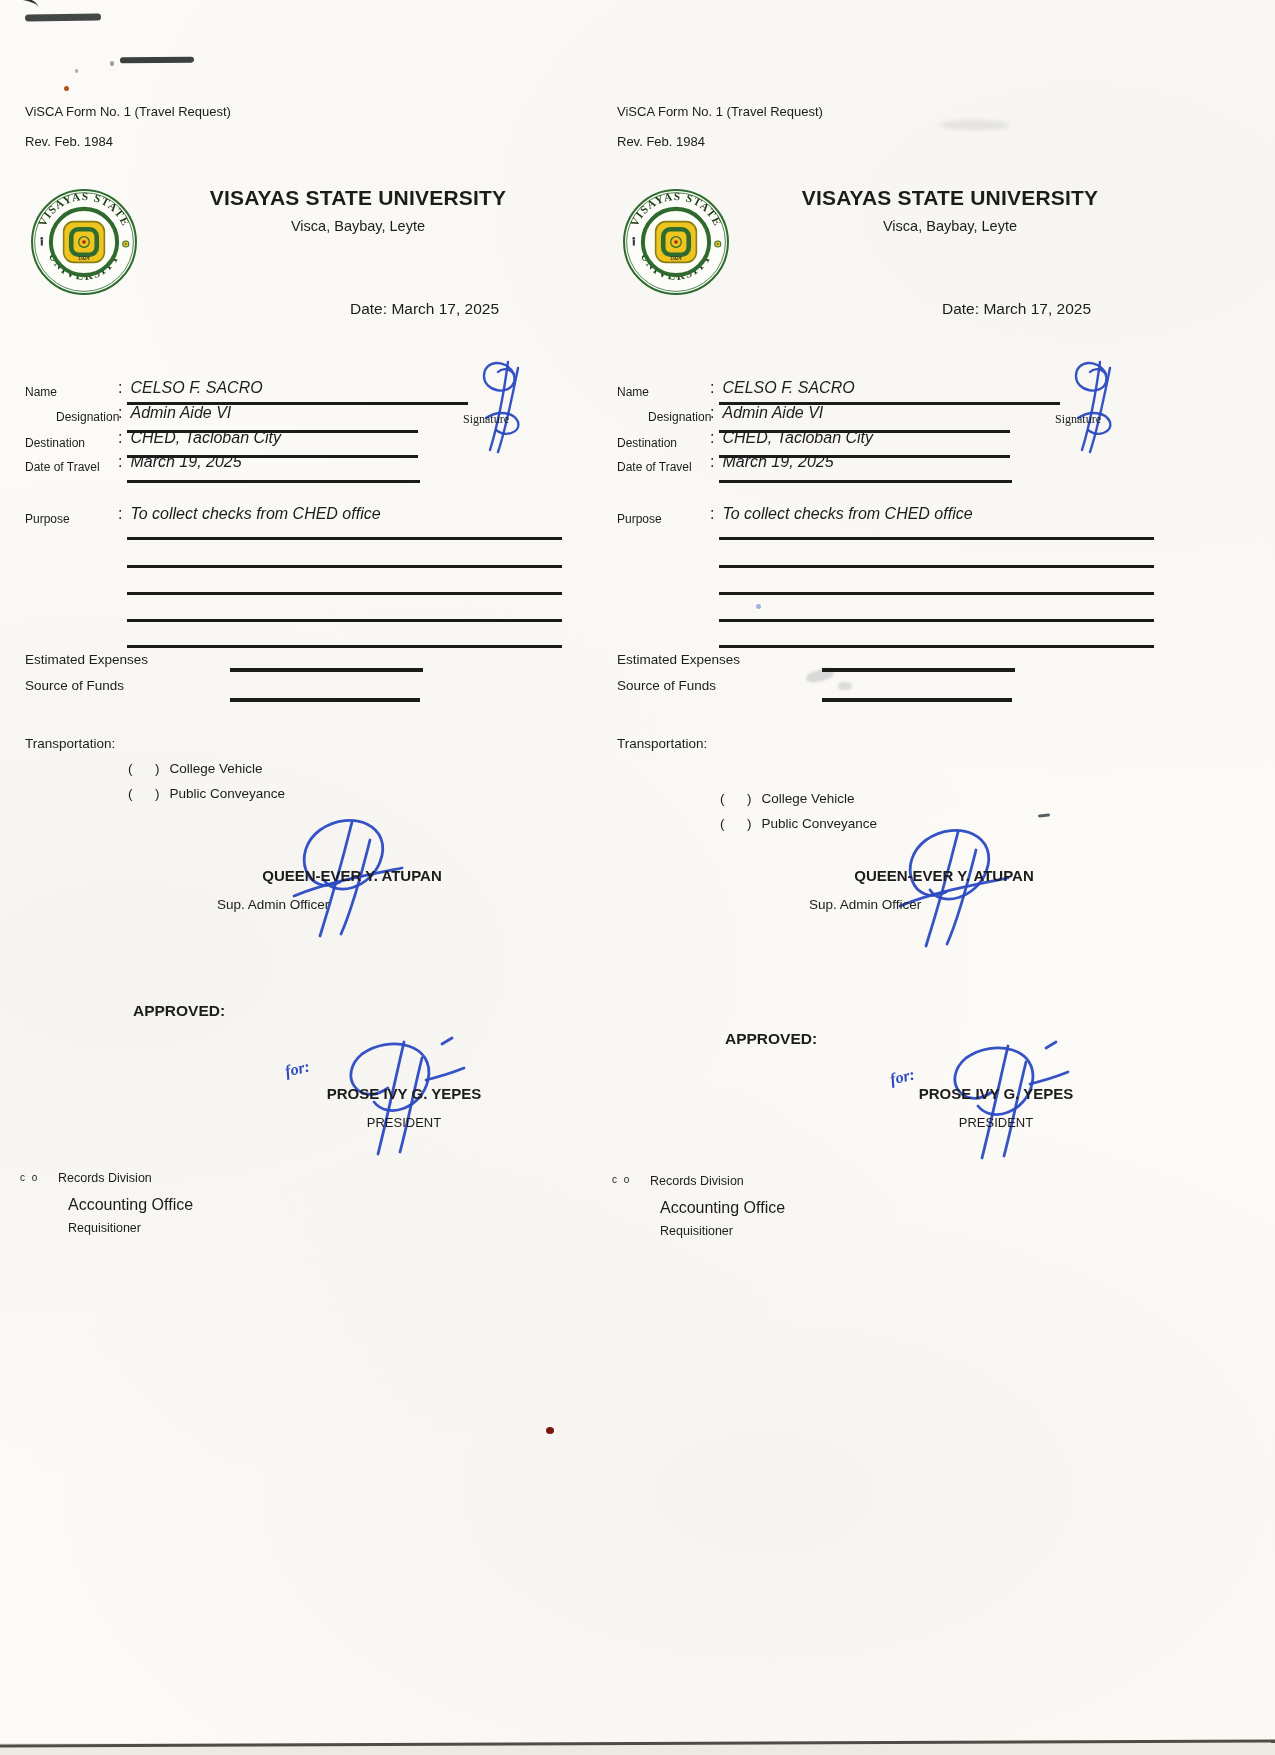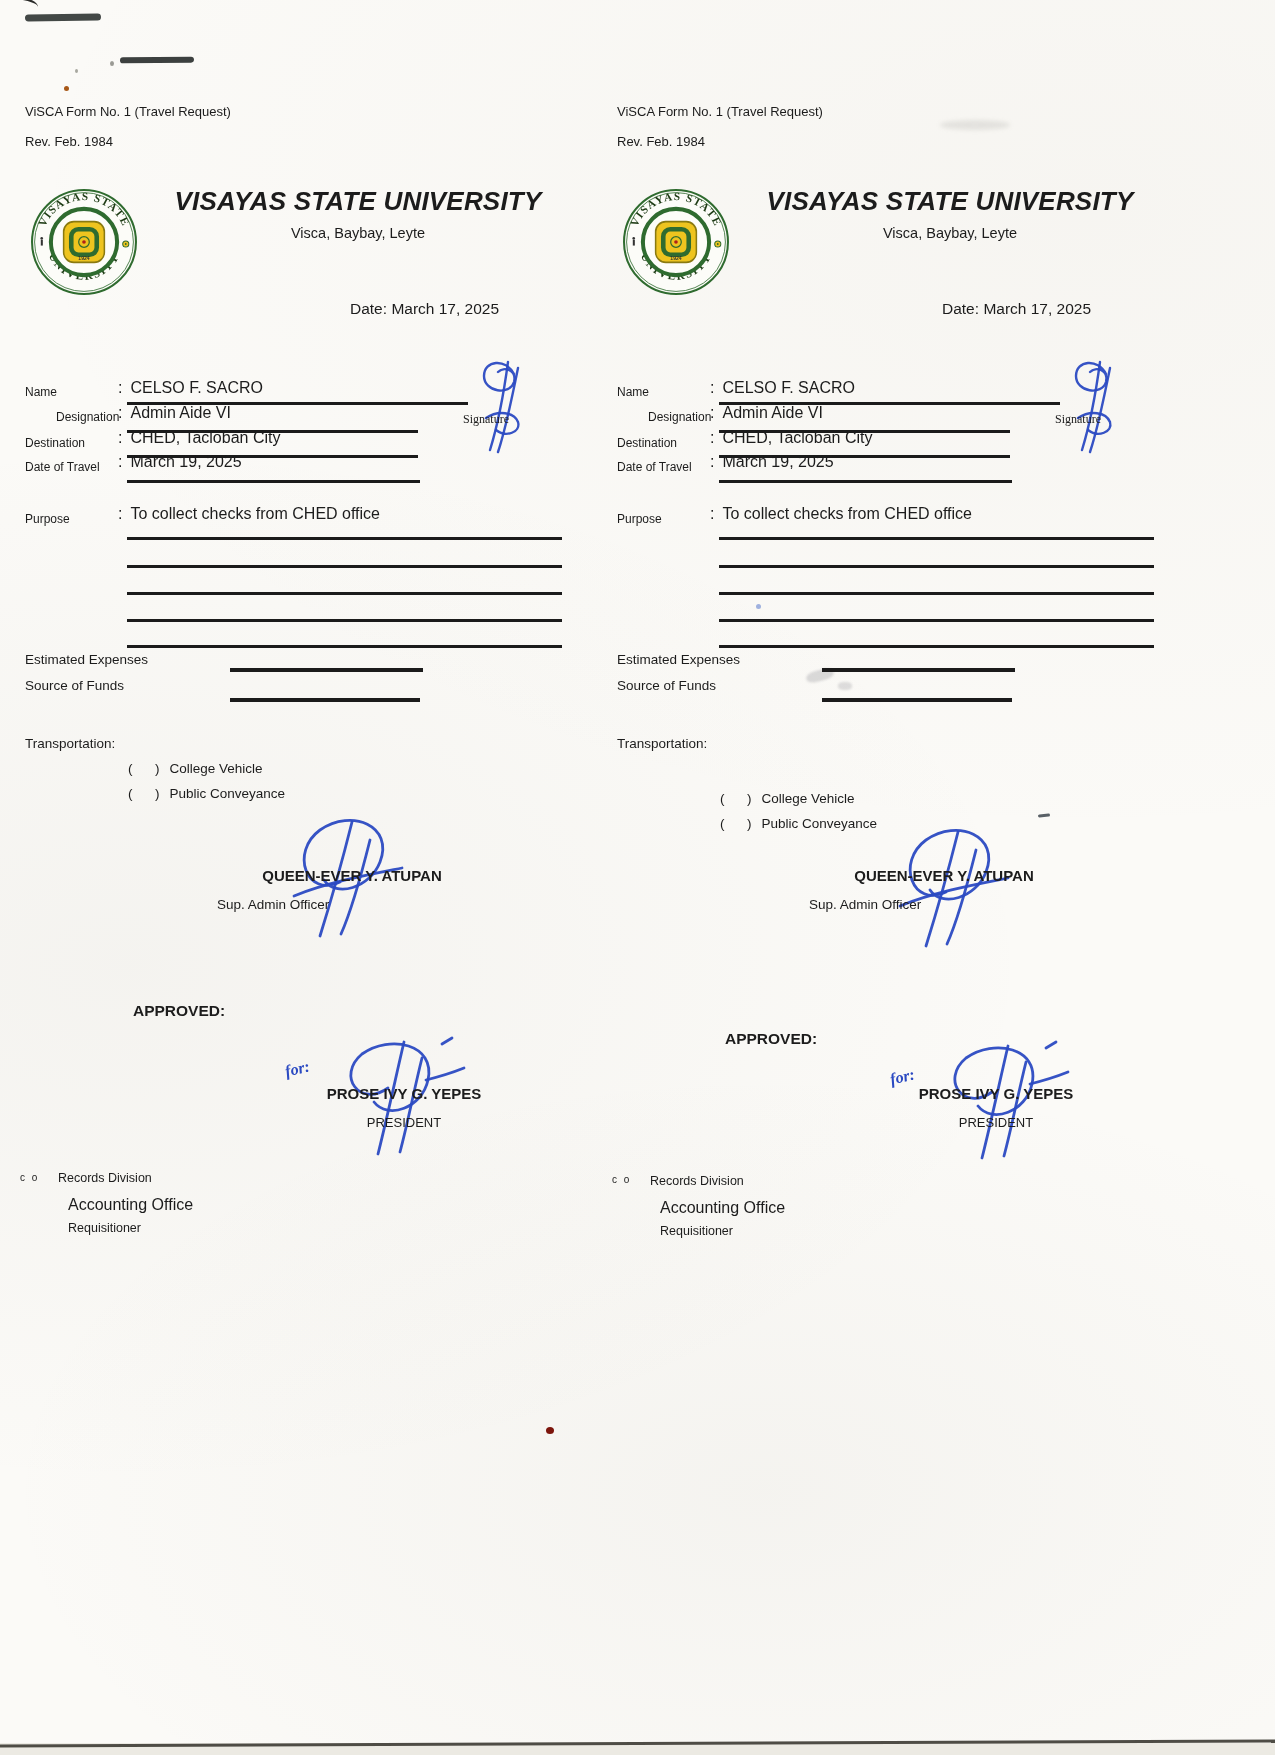--- a/index.html
+++ b/index.html
@@ -21,29 +21,29 @@
 
   
   .copy{top:0;width:600px;height:1300px;}
   .copy-left{left:0;}
   .copy-right{left:592px;}
 
   .form-no{left:25px;top:104px;font-size:13px;}
   .revision{left:25px;top:134px;font-size:13px;}
   .seal{left:30px;top:188px;width:108px;height:108px;}
   .univ-block{left:168px;top:186px;width:380px;text-align:center;}
-  .univ-name{position:static;font-size:26px;font-weight:bold;letter-spacing:.2px;font-style:italic;}
+  .univ-name{position:static;font-size:21px;font-weight:bold;letter-spacing:.2px;}
   .univ-addr{position:static;font-size:14.5px;margin-top:8px;}
   .date-line{left:315px;top:300px;font-size:15.5px;white-space:nowrap;margin-left:35px;}
   .date-line span{position:static;}
 
   .lbl{font-size:12px;white-space:nowrap;}
   .val{font-size:16px;white-space:nowrap;}
   .val .colon{position:static;display:inline-block;margin-right:8px;}
-  .val .vtext{position:static;}
+  .val .vtext{position:static;font-style:italic;}
   .line{background:#1b1b1b;height:3px;}
 
   .lbl-name{left:25px;top:385px;}   .val-name{left:118px;top:379px;}   .ln-name{left:127px;top:402px;width:341px;}
   .lbl-desig{left:19px;top:410px;margin-left:37px;}  .val-desig{left:118px;top:404px;}  .ln-desig{left:127px;top:430px;width:291px;}
   .lbl-dest{left:25px;top:436px;}   .val-dest{left:118px;top:429px;}   .ln-dest{left:127px;top:455px;width:291px;}
   .lbl-travel{left:25px;top:460px;} .val-travel{left:118px;top:453px;} .ln-travel{left:127px;top:480px;width:293px;}
   .sig-label{left:463px;top:412px;font-size:12px;font-family:Liberation Serif, serif;}
   .sig-small{left:464px;top:352px;width:68px;height:104px;}
 
   .lbl-purpose{left:25px;top:512px;} .val-purpose{left:118px;top:505px;}

